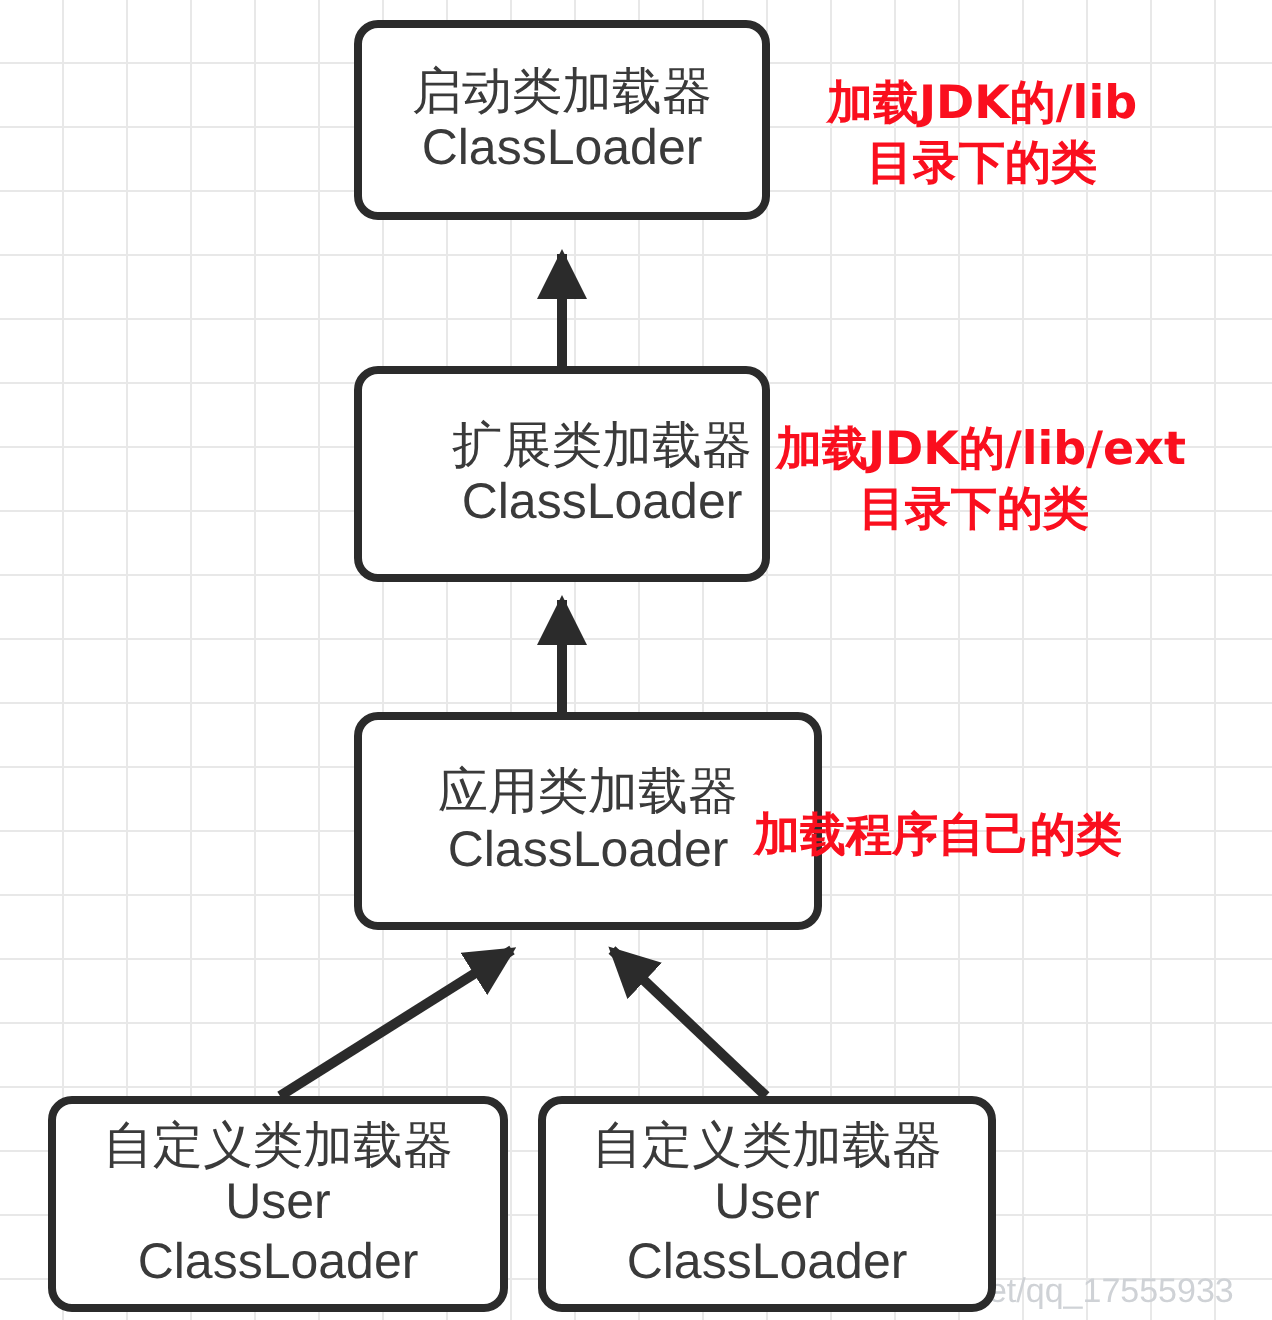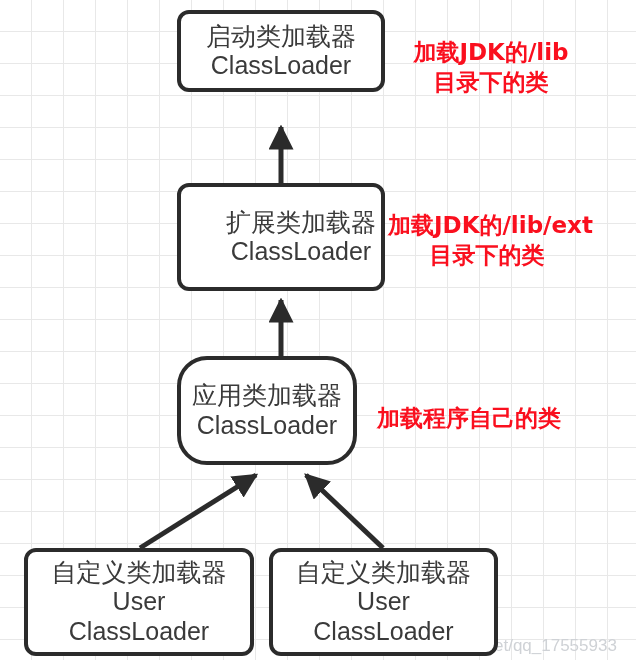--- a/index.html
+++ b/index.html
@@ -49,23 +49,23 @@
     font-size: 25px;
     font-weight: 400;
   }
 
   .node .line.cjk {
     font-family: "DejaVu Sans", "Liberation Sans", sans-serif;
     letter-spacing: 0px;
   }
 
   
-  #node-bootstrap  { left: 177px; top: 10px;  width: 208px; height: 82px; }
+  #node-bootstrap  { left: 177px; top: 10px;  width: 208px; height: 100px; }
   #node-extension  { left: 177px; top: 183px; width: 208px; height: 108px; padding-left: 40px; }
-  #node-application{ left: 177px; top: 356px; width: 180px; height: 109px; border-radius: 30px; }
+  #node-application{ left: 177px; top: 356px; width: 234px; height: 109px; }
   #node-user-left  { left: 24px;  top: 548px; width: 230px; height: 108px; }
   #node-user-right { left: 269px; top: 548px; width: 229px; height: 108px; }
 
   .annotation {
     position: absolute;
     color: #fa0f1e;
     font-family: "DejaVu Sans", "Liberation Sans", sans-serif;
     font-weight: 700;
     font-size: 23px;
     line-height: 1.3;

